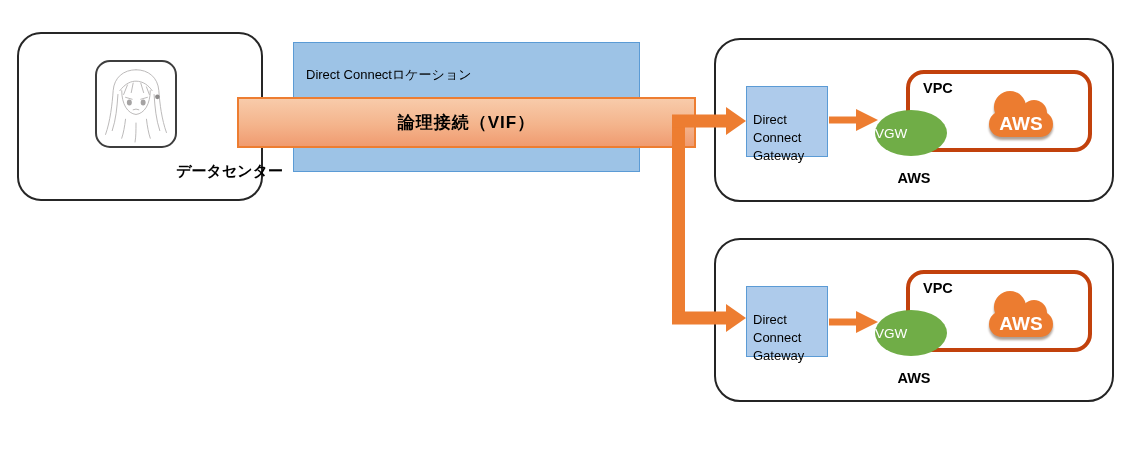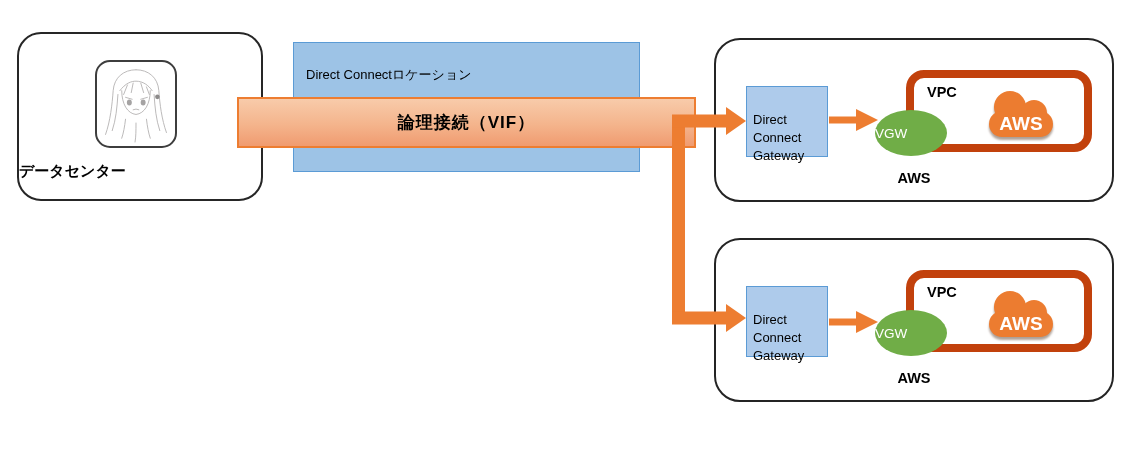--- a/index.html
+++ b/index.html
@@ -11,22 +11,22 @@
   .dc-box {
     position:absolute; left:17px; top:32px; width:242px; height:165px;
     background:#fff; border:2px solid #262626; border-radius:24px;
   }
   .dc-icon {
     position:absolute; left:76px; top:26px; width:82px; height:88px;
     background:#fff; border:2px solid #3d3d3d; border-radius:15px; box-sizing:border-box;
   }
   .dc-icon svg { width:100%; height:100%; display:block; }
   .dc-label {
-    position:absolute; left:0; top:128px; width:100%; text-align:left;
-    font-weight:bold; font-size:15px;
+    position:absolute; left:0; top:128px; width:100%; text-align:right;
+    font-weight:bold; font-size:15px;padding-left:22px;
   }
   
   .loc-box {
     position:absolute; left:293px; top:42px; width:347px; height:130px;
     background:#9DC3E6; border:1.5px solid #5B9BD5; box-sizing:border-box;
   }
   .loc-label { padding:23px 0 0 12px; font-size:13px; }
   
   .vif-bar {
     position:absolute; left:237px; top:97px; width:459px; height:51px; box-sizing:border-box;
@@ -42,21 +42,21 @@
   }
   .g1 { top:38px; }
   .g2 { top:238px; }
   .dcg {
     position:absolute; left:30px; top:46px; width:82px; height:71px; box-sizing:border-box;
     background:#AECBEB; border:1.5px solid #5B9BD5;
     font-size:13px; line-height:18px; padding:6px 0 0 6px; white-space:pre-line;
   }
   .vpc {
     position:absolute; left:190px; top:30px; width:186px; height:82px; box-sizing:border-box;
-    background:#fff; border:8px solid #c2410c; border-radius:18px; z-index:1;
+    background:#fff; border:4px solid #c2410c; border-radius:18px; z-index:1;
   }
   .vpc-label { position:absolute; left:13px; top:6px; font-weight:bold; font-size:14.5px; }
   .vgw {
     position:absolute; left:159px; top:70px; width:72px; height:46px;
     background:#70AD47; border-radius:50%; z-index:2;
     display:flex; align-items:center; justify-content:flex-start;
     color:#fff; font-size:13.5px;
   }
   .cloud {
     position:absolute; left:268px; top:48px; width:74px; height:54px; z-index:2;

